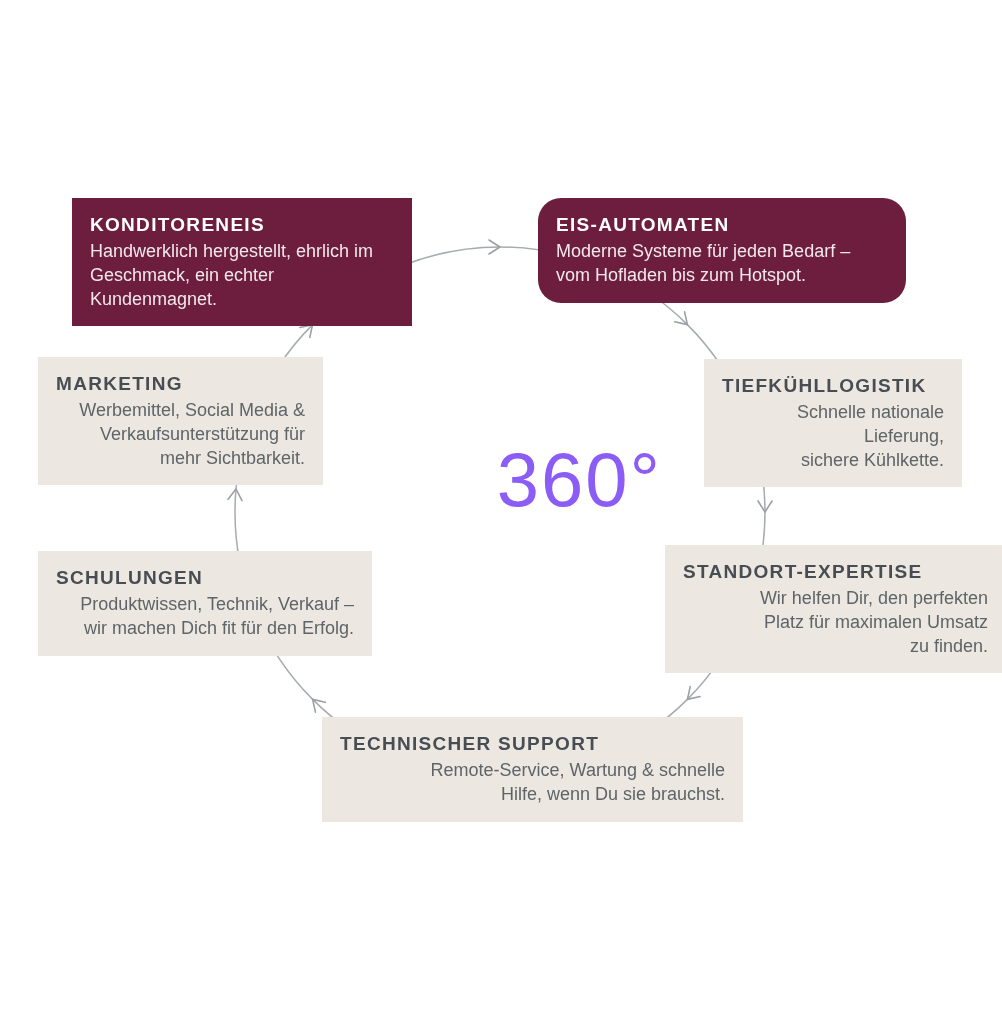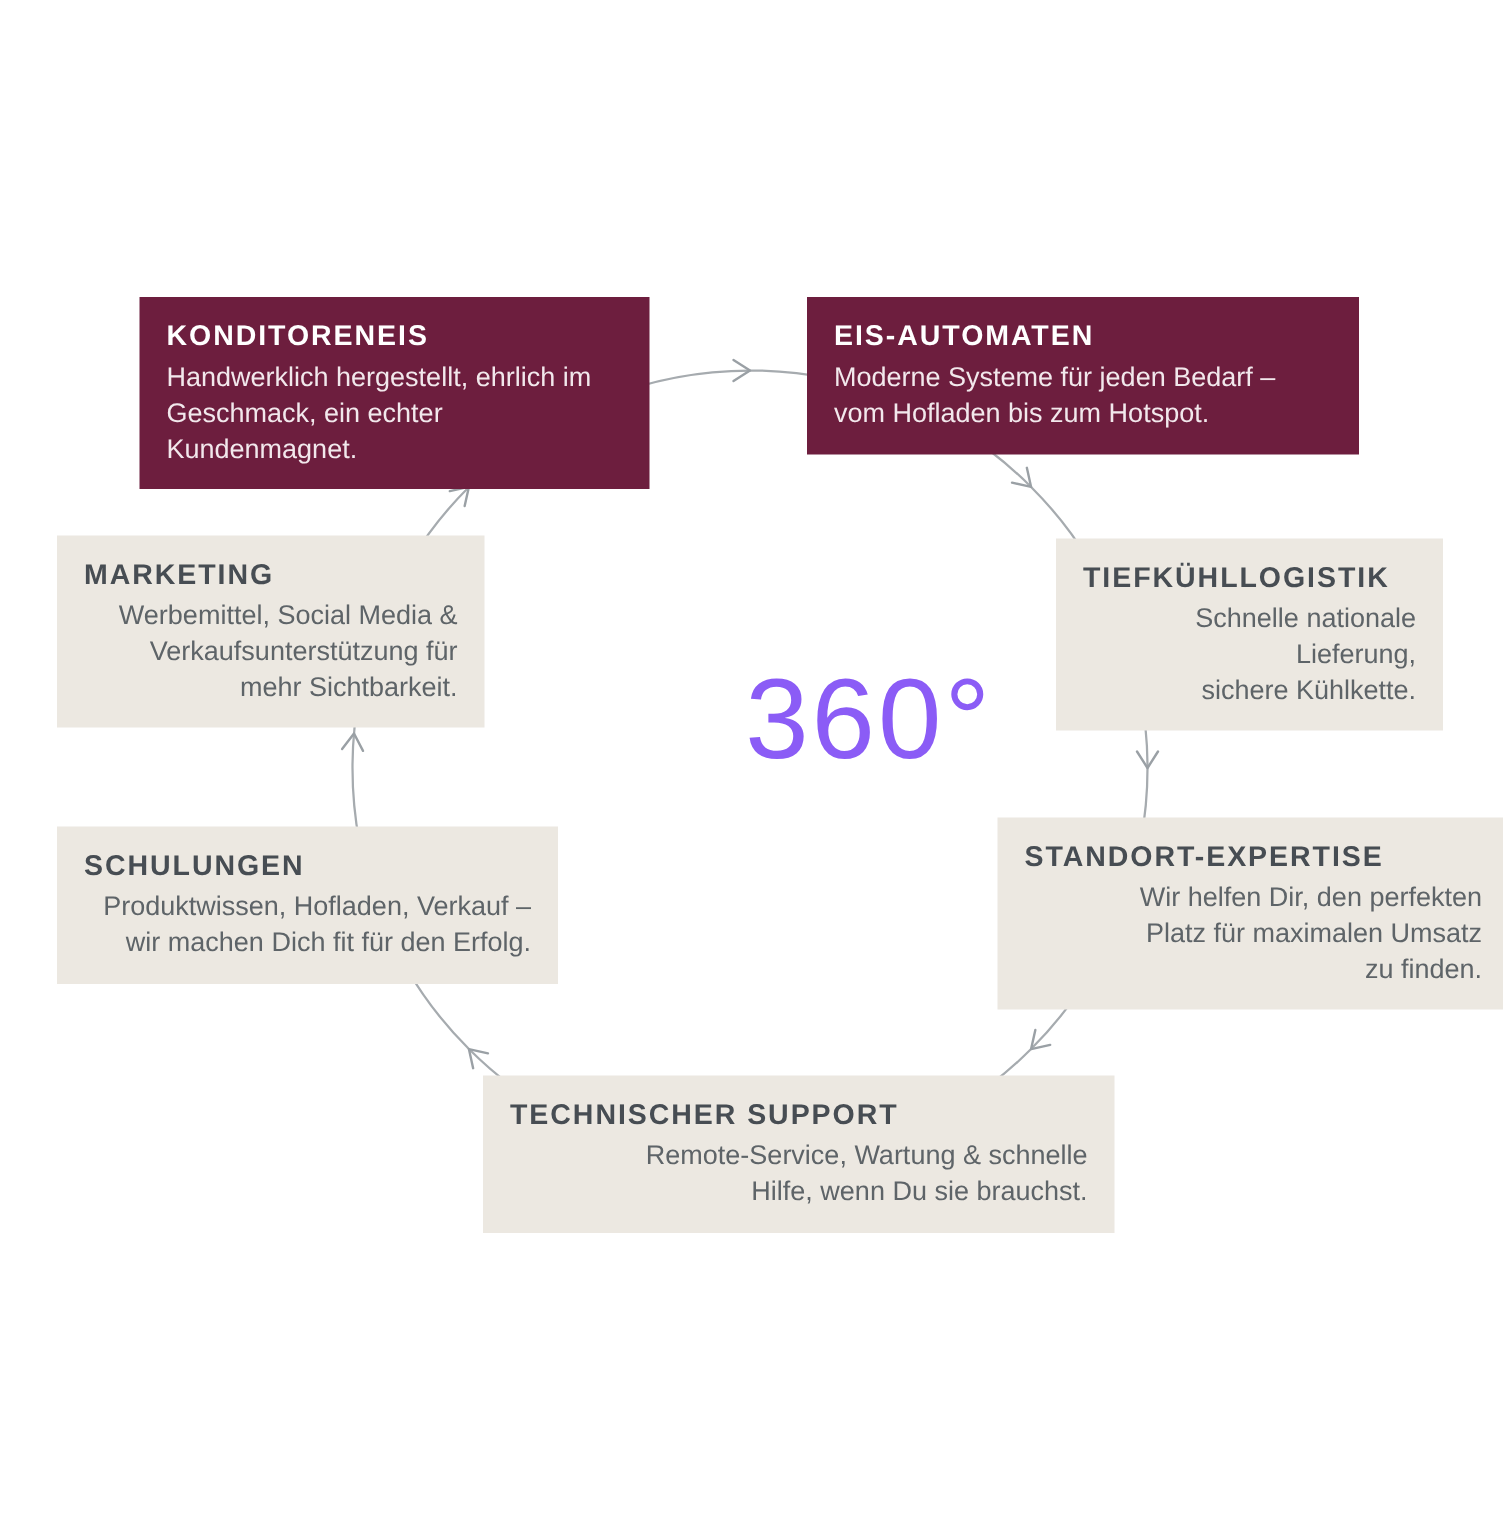--- a/index.html
+++ b/index.html
@@ -12,22 +12,22 @@
   .node.maroon { background:#6d1e3e; }
   .node.maroon .node-title { color:#ffffff; }
   .node.maroon .node-body  { color:#f2e8ec; }
   .node.beige { background:#ece8e1; }
   .node.beige .node-title { color:#474d53; }
   .node.beige .node-body  { color:#5e6468;text-align:right; }
 
   .node-title { font-size:19px; font-weight:700; letter-spacing:1.3px; line-height:1.35; }
   .node-body  { font-size:18px; line-height:1.33; white-space:pre-line; margin-top:2px; }
 
-  .pos-konditoreneis      { left:93px;  top:198px; width:340px; }
-  .pos-eis-automaten      { left:538px; top:198px; width:368px; }
+  .pos-konditoreneis      { left:72px;  top:198px; width:340px; }
+  .pos-eis-automaten      { left:538px; top:198px; width:368px;border-radius:23px; }
   .pos-tiefkuehllogistik  { left:704px; top:359px; width:258px; }
   .pos-standort-expertise { left:665px; top:545px; width:341px; }
   .pos-technischer-support{ left:322px; top:717px; width:421px; }
   .pos-schulungen         { left:38px;  top:551px; width:334px; }
   .pos-marketing          { left:38px;  top:357px; width:285px; }
 
   .center-wrap  { position:absolute; left:338px; top:442px; width:324px; text-align:right; color:#8b5cf6; }
   .center-big   { font-size:76px; font-weight:400; line-height:1; letter-spacing:2px; }
   .center-small { font-size:27px; font-weight:700; letter-spacing:4px; margin-top:7px; }
 </style>
@@ -76,21 +76,21 @@
   </div>
 
   <div class="node beige pos-technischer-support">
     <div class="node-title">TECHNISCHER SUPPORT</div>
     <div class="node-body">Remote-Service, Wartung &amp; schnelle
 Hilfe, wenn Du sie brauchst.</div>
   </div>
 
   <div class="node beige pos-schulungen">
     <div class="node-title">SCHULUNGEN</div>
-    <div class="node-body">Produktwissen, Hofladen, Verkauf –
+    <div class="node-body">Produktwissen, Technik, Verkauf –
 wir machen Dich fit für den Erfolg.</div>
   </div>
 
   <div class="node beige pos-marketing">
     <div class="node-title">MARKETING</div>
     <div class="node-body">Werbemittel, Social Media &amp;
 Verkaufsunterstützung für
 mehr Sichtbarkeit.</div>
   </div>
 

